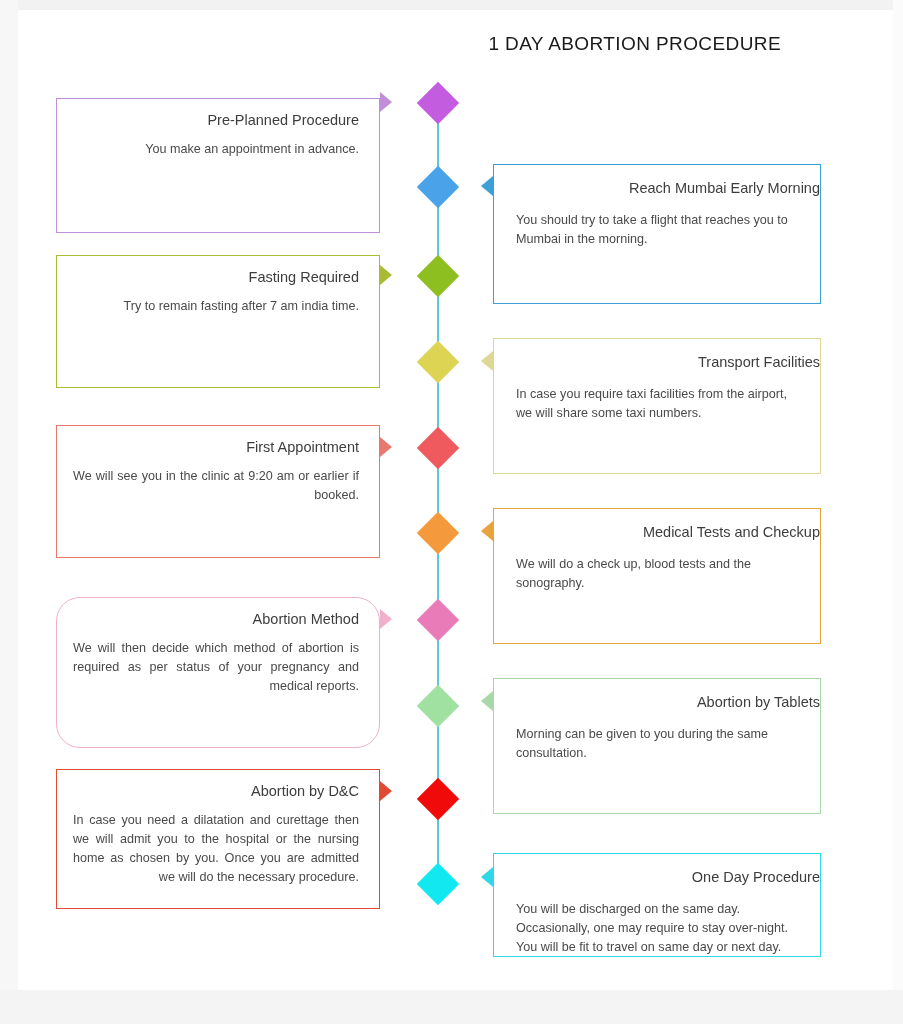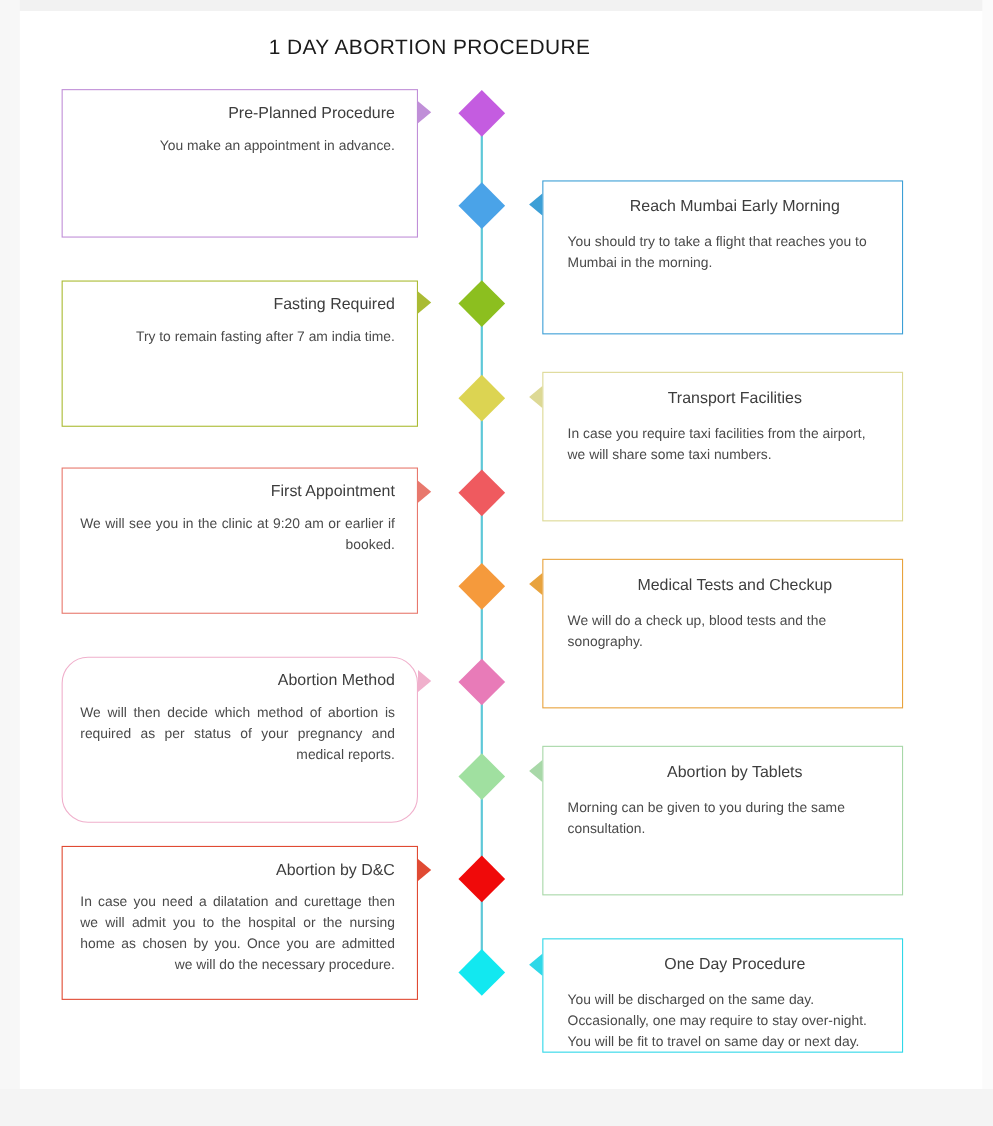--- a/index.html
+++ b/index.html
@@ -38,21 +38,21 @@
     position: absolute;
     left: 0; top: 0;
     width: 903px; height: 1024px;
   }
 
   .title {
     position: absolute;
     left: 0;
     top: 33px;
     width: 781px;
-    text-align: center;
+    text-align: right;
     font-size: 19px;
     letter-spacing: 0.4px;
     color: #1a1a1a;
     font-family: "Liberation Sans", sans-serif;
   }
 
   
   .axis {
     position: absolute;
     left: 437px;
@@ -92,21 +92,21 @@
     color: #3d3d3d;
     line-height: 1.25;
     font-family: "Liberation Sans", sans-serif;
   }
   .box-left .box-title {
     margin: 12px 20px 0 20px;
     text-align: right;
   }
   .box-right .box-title {
     margin: 14px 0 0 22px;
-    text-align: center;
+    text-align: right;
   }
   .box-body {
     font-size: 12.6px;
     color: #4a4a4a;
     line-height: 1.5;
     font-family: "Liberation Sans", sans-serif;
   }
   .box-left .box-body {
     margin: 11px 20px 0 16px;
     text-align: justify;
@@ -141,21 +141,21 @@
 <div class="page-edge-right"></div>
 <div class="page-edge-bottom"></div>
 
 <div class="canvas">
 
   <div class="title">1 DAY ABORTION PROCEDURE</div>
 
   <div class="axis"></div>
 
   <div id="nodes">
-      <div class="box box-left" style="top: 81px; height: 135px; border-color: rgb(192, 143, 216);">
+      <div class="box box-left" style="top: 98px; height: 135px; border-color: rgb(192, 143, 216);">
         <div class="box-title">Pre-Planned Procedure</div>
         <div class="box-body">You make an appointment in advance.</div>
       </div>
       <div class="arrow arrow-right" style="top: 92px; left: 380px; border-left-color: rgb(192, 143, 216);"></div>
       <div class="diamond" style="left: 423px; top: 88px; background: rgb(196, 92, 224);"></div>
       <div class="box box-left" style="top: 255px; height: 133px; border-color: rgb(170, 187, 51);">
         <div class="box-title">Fasting Required</div>
         <div class="box-body">Try to remain fasting after 7 am india time.</div>
       </div>
       <div class="arrow arrow-right" style="top: 265px; left: 380px; border-left-color: rgb(170, 187, 51);"></div>

